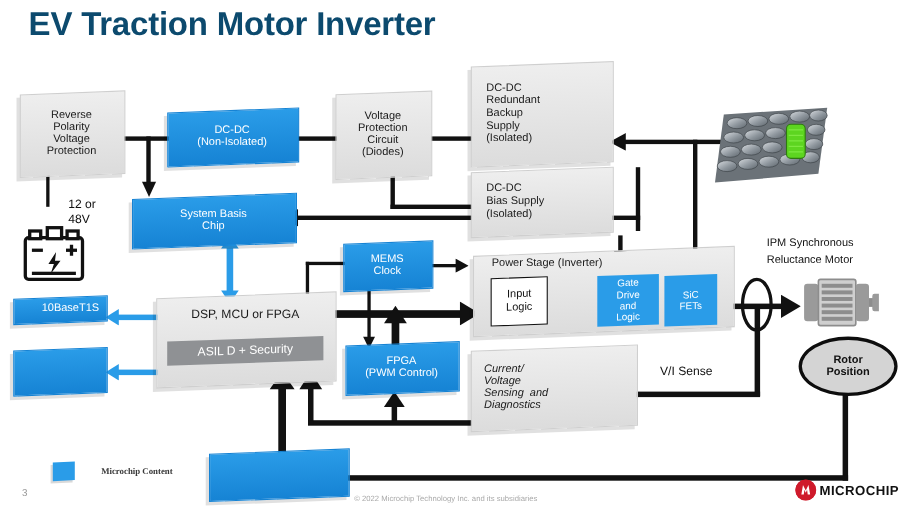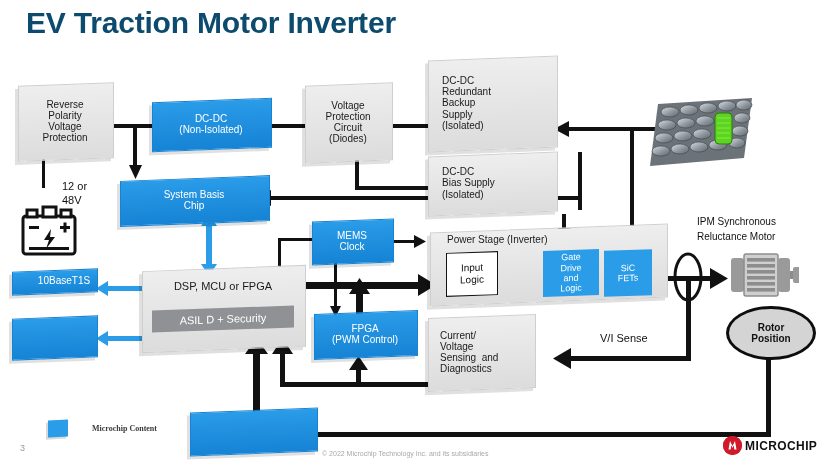--- a/index.html
+++ b/index.html
@@ -340,21 +340,21 @@
     <span style="white-space:pre;">Gate
 Drive
 and
 Logic</span>
   </div>
   <div class="subblue" style="left:604px;top:250px;width:48px;height:46px;font-size:9px;">
     <span style="white-space:pre;">SiC
 FETs</span>
   </div>
 
-  <div class="blk gray" style="left:428px;top:316px;width:106px;height:72px;">
+  <div class="blk gray" style="left:428px;top:316px;width:150px;height:72px;font-style:italic;">
     <div class="face"></div>
     <div class="txt" style="white-space:pre;text-align:left;padding-left:12px;">Current/
 Voltage
 Sensing  and
 Diagnostics</div>
   </div>
 
   <div class="blk blue" style="left:190px;top:410px;width:126px;height:42px;">
     <div class="face"></div>
   </div>

